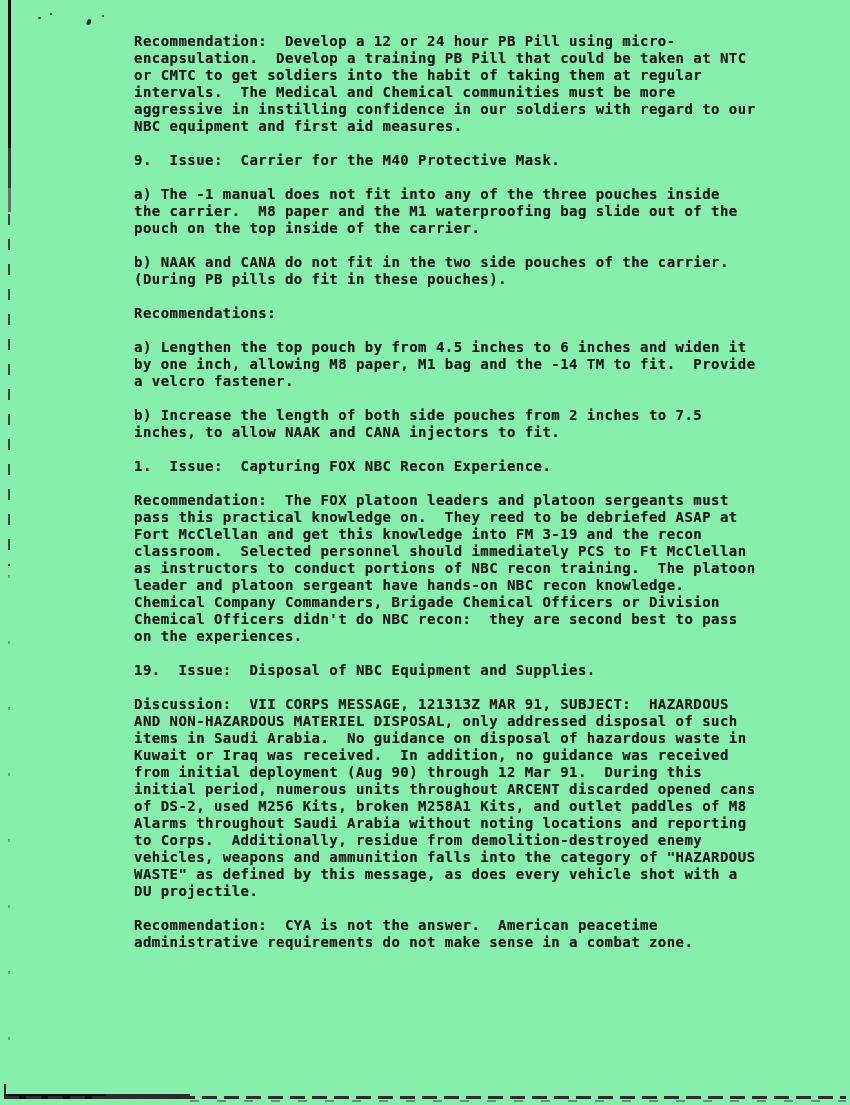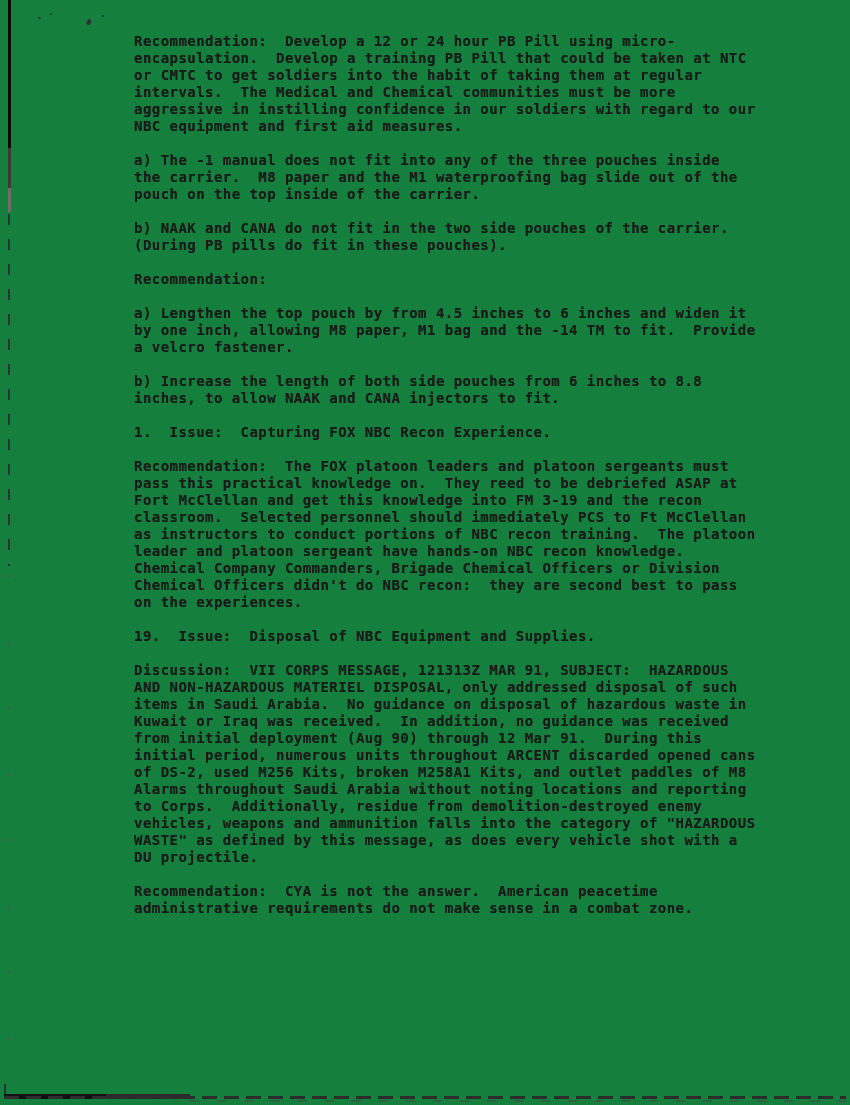--- a/index.html
+++ b/index.html
@@ -4,21 +4,21 @@
 <style>
   html, body {
     margin: 0;
     padding: 0;
     background: #ffffff;
   }
   .page {
     position: relative;
     width: 850px;
     height: 1105px;
-    background: #15803d;
+    background: #86efac;
     overflow: hidden;
     font-family: "DejaVu Sans Mono", monospace;
   }
 
   
   .text-body {
     position: absolute;
     left: 134px;
     top: 33px;
     width: 660px;
@@ -114,30 +114,31 @@
   <div class="bottom-line"></div>
   <div class="bottom-line-2"></div>
 
   <main class="text-body">
     <pre class="para">Recommendation:  Develop a 12 or 24 hour PB Pill using micro-
 encapsulation.  Develop a training PB Pill that could be taken at NTC
 or CMTC to get soldiers into the habit of taking them at regular
 intervals.  The Medical and Chemical communities must be more
 aggressive in instilling confidence in our soldiers with regard to our
 NBC equipment and first aid measures.</pre>
+    <pre class="para">9.  Issue:  Carrier for the M40 Protective Mask.</pre>
     <pre class="para">a) The -1 manual does not fit into any of the three pouches inside
 the carrier.  M8 paper and the M1 waterproofing bag slide out of the
 pouch on the top inside of the carrier.</pre>
     <pre class="para">b) NAAK and CANA do not fit in the two side pouches of the carrier.
 (During PB pills do fit in these pouches).</pre>
-    <pre class="para">Recommendation:</pre>
+    <pre class="para">Recommendations:</pre>
     <pre class="para">a) Lengthen the top pouch by from 4.5 inches to 6 inches and widen it
 by one inch, allowing M8 paper, M1 bag and the -14 TM to fit.  Provide
 a velcro fastener.</pre>
-    <pre class="para">b) Increase the length of both side pouches from 6 inches to 8.8
+    <pre class="para">b) Increase the length of both side pouches from 2 inches to 7.5
 inches, to allow NAAK and CANA injectors to fit.</pre>
     <pre class="para">1.  Issue:  Capturing FOX NBC Recon Experience.</pre>
     <pre class="para">Recommendation:  The FOX platoon leaders and platoon sergeants must
 pass this practical knowledge on.  They reed to be debriefed ASAP at
 Fort McClellan and get this knowledge into FM 3-19 and the recon
 classroom.  Selected personnel should immediately PCS to Ft McClellan
 as instructors to conduct portions of NBC recon training.  The platoon
 leader and platoon sergeant have hands-on NBC recon knowledge.
 Chemical Company Commanders, Brigade Chemical Officers or Division
 Chemical Officers didn't do NBC recon:  they are second best to pass

